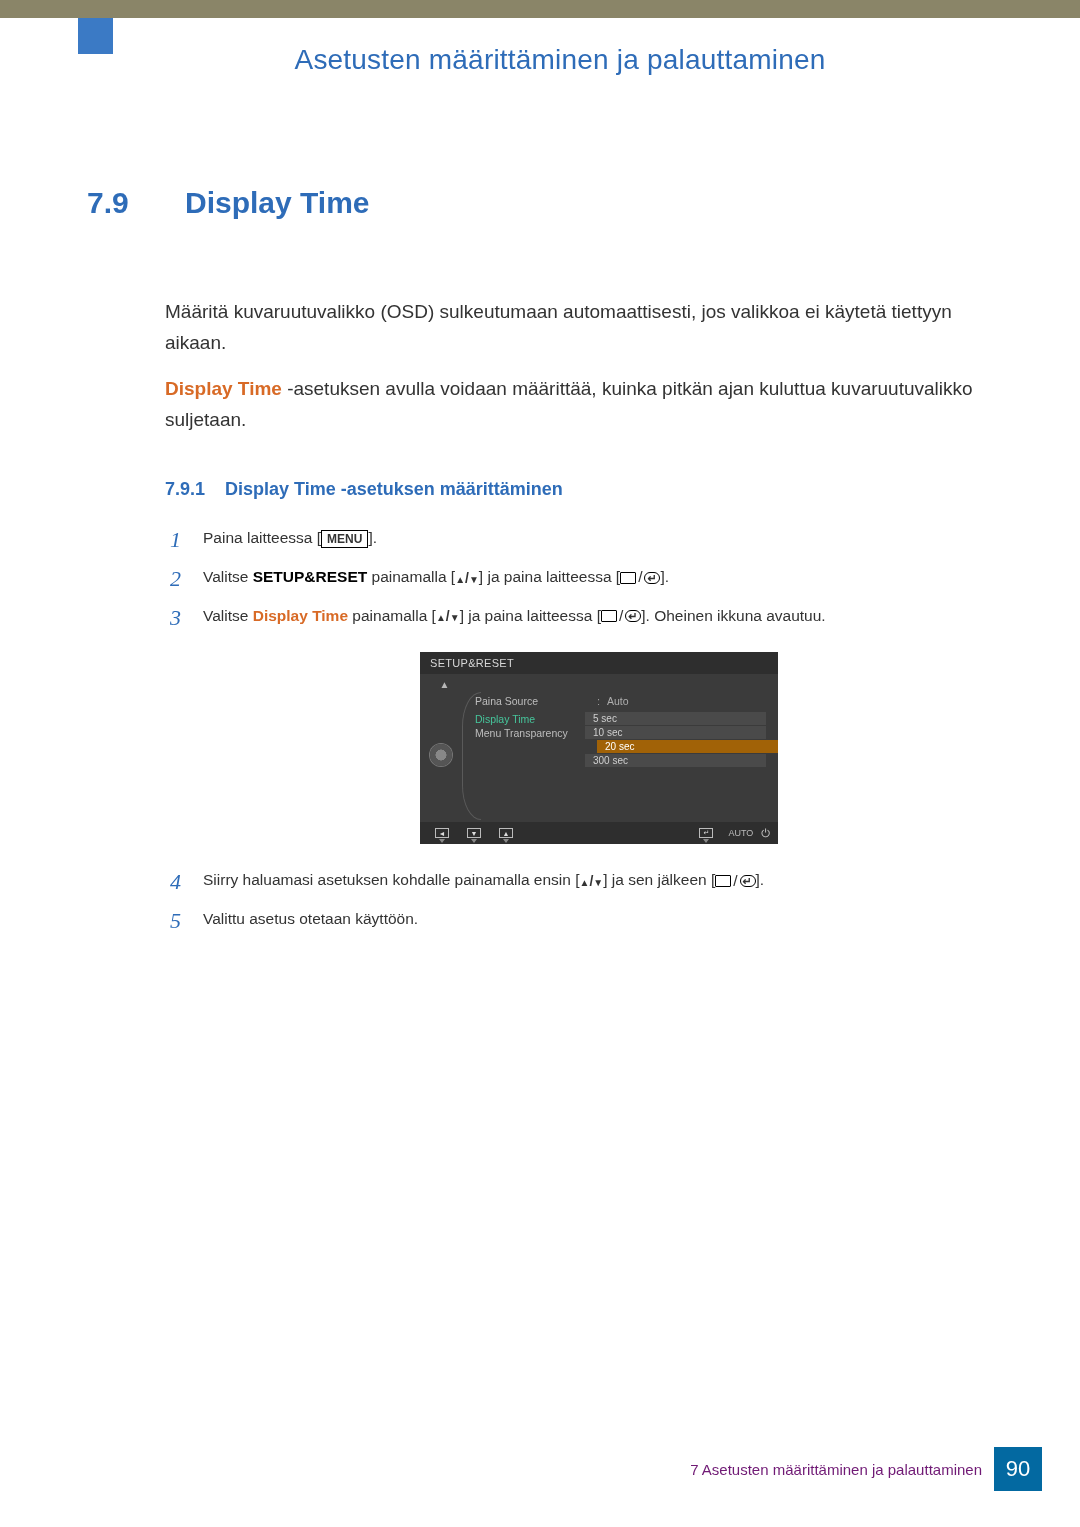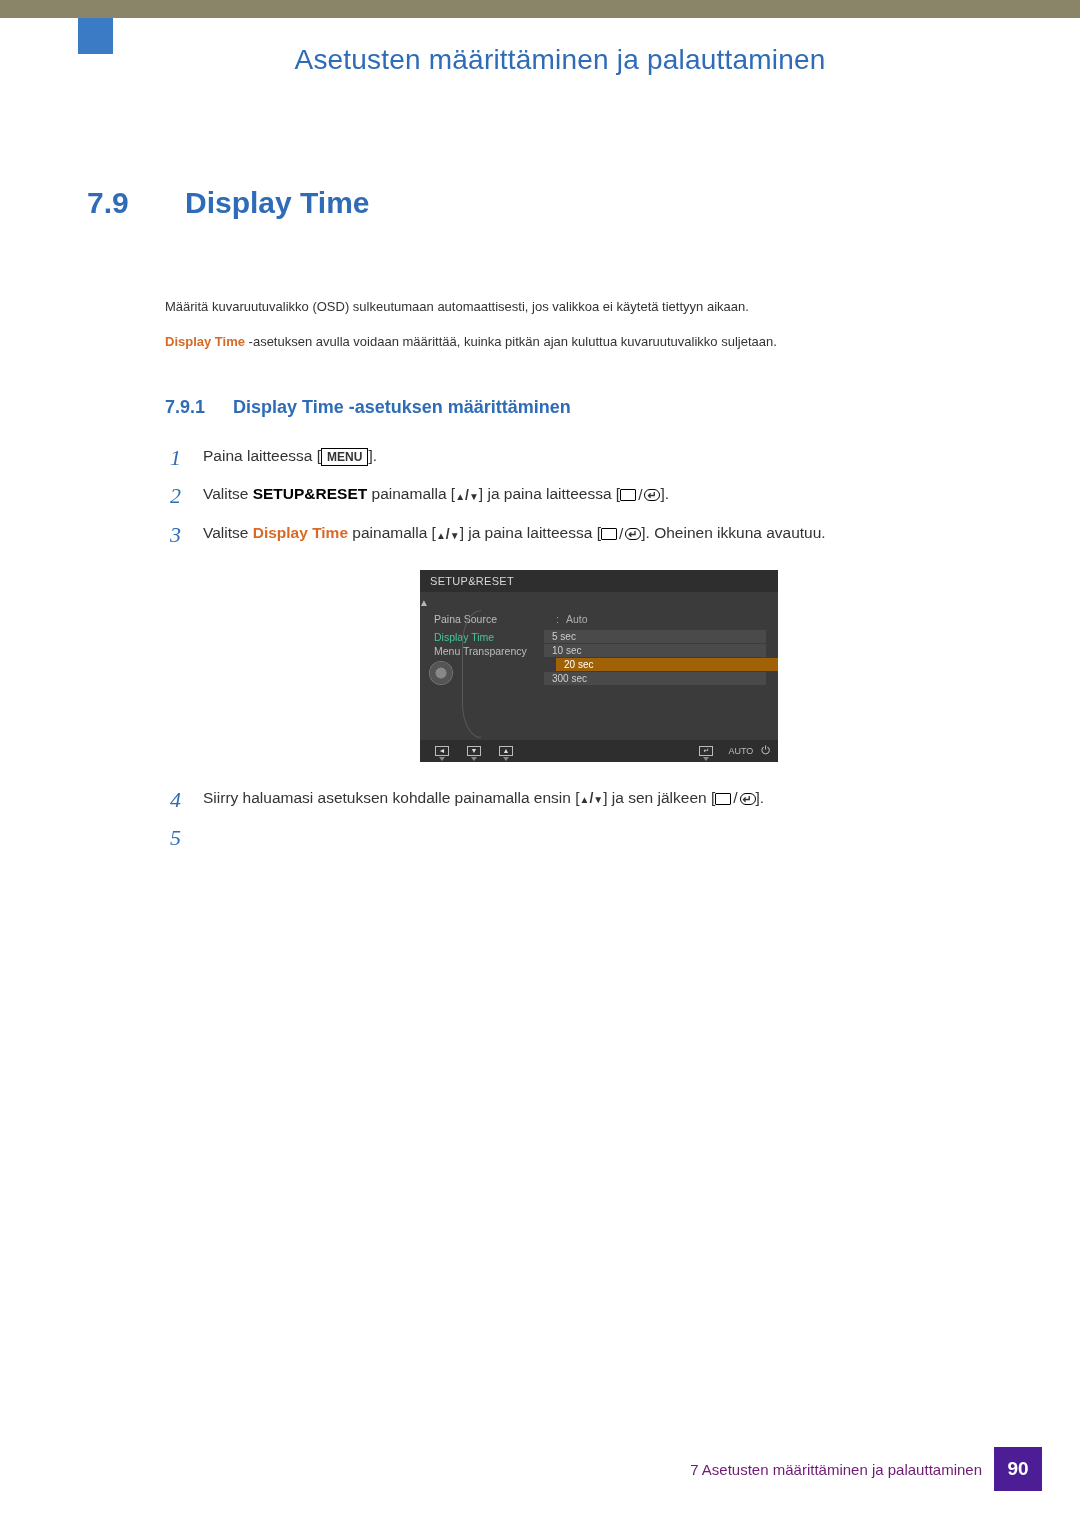--- a/index.html
+++ b/index.html
@@ -62,28 +62,28 @@
 .section-title {
   color: #2e6cb8;
   font-size: 30px;
   font-weight: 700;
 }
 .body-block {
   margin-left: 80px;
   margin-right: 30px;
 }
 .para {
-  font-size: 13px;
+  font-size: 19px;
   color: #333;
   line-height: 1.65;
   margin-bottom: 14px;
 }
 .para .orange { color: #d86a26; font-weight: 700; }
 .subsection-row {
-  display:flex; gap: 28px;
+  display:flex; gap: 20px;
   margin-top: 44px;
   margin-bottom: 26px;
   align-items: flex-end;
 }
 .subsection-num { color:#2e6cb8; font-size:18px; font-weight:700; }
 .subsection-title { color:#2e6cb8; font-size:18px; font-weight:700; }
 .steps { margin-left: 78px; }
 .step {
   display: flex;
   gap: 22px;
@@ -177,21 +177,21 @@
 .osd-value { font-size:10.5px; color:#aeaeae; }
 .osd-options {
   position: relative;
   margin-left: 116px;
 }
 .osd-opt {
   height:14px; font-size:10px; padding:0 8px;
   background:#4a4a4a; color:#cfcfcf;
   display:flex; align-items:center;
   border-bottom:1px solid #3b3b3b;
-  width: 222px;
+  width: 181px;
 }
 .osd-opt.highlight { background:#a16207; color:#fff;margin-left:12px; }
 .osd-opt.first { border-top: 0; }
 .osd-footer {
   display:flex; height:22px; background:#2e2e2e;
   align-items:center; padding: 0 8px; gap:4px;
 }
 .osd-footer .fbtn {
   flex: 0 0 auto;
   width: 28px; height:14px;
@@ -211,23 +211,23 @@
 .osd-footer .spacer { flex:1; }
 .osd-footer .auto-label { font-size:9px; color:#bbb; margin: 0 4px; position:relative;}
 .osd-footer .power { font-size:11px; color:#ccc; }
 .page-footer {
   position:absolute;
   bottom: 36px; right: 38px;
   display:flex; align-items:center; gap: 12px;
 }
 .footer-text { font-size:15px; color:#701a75; }
 .page-num-box {
-  background:#4c1d95; color:#fff; width:48px; height:44px;
+  background:#0369a1; color:#fff; width:48px; height:44px;
   display:flex; align-items:center; justify-content:center;
-  font-size:19px; font-weight:700;
+  font-size:22px; font-weight:400;
 }
 </style>
 </head>
 <body>
 
 <div class="page">
   <div class="top-bar"></div>
   <div class="sidebar">
     <div class="accent"></div>
   </div>
@@ -328,20 +328,21 @@
 
       <div class="step">
         <div class="step-num">4</div>
         <div class="step-text">
           <span>Siirry haluamasi asetuksen kohdalle painamalla ensin [</span><span class="ud-box"><span class="tri-up">▲</span>/<span class="tri-down">▼</span></span><span>] ja sen jälkeen [</span><span class="icon-group"><span class="rect-icon"></span> / <span class="enter-icon"></span></span><span>].</span>
         </div>
       </div>
 
       <div class="step">
         <div class="step-num">5</div>
+        <div class="step-text">Valittu asetus otetaan käyttöön.</div>
       </div>
 
     </div>
   </div>
 
   <div class="page-footer">
     <div class="footer-text">7 Asetusten määrittäminen ja palauttaminen</div>
     <div class="page-num-box">90</div>
   </div>
 </div>

